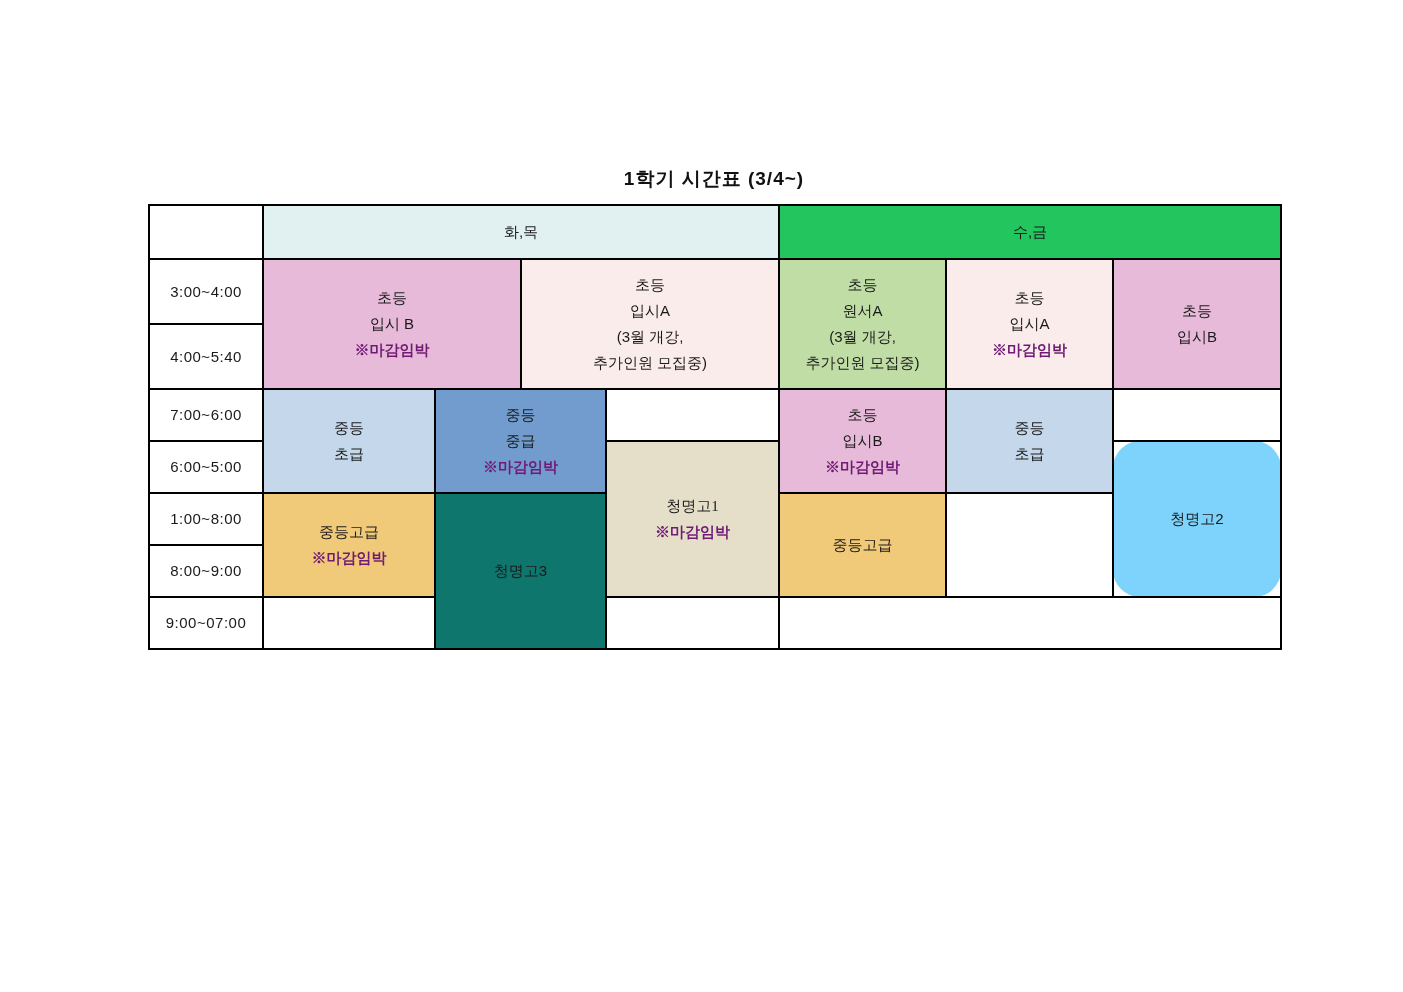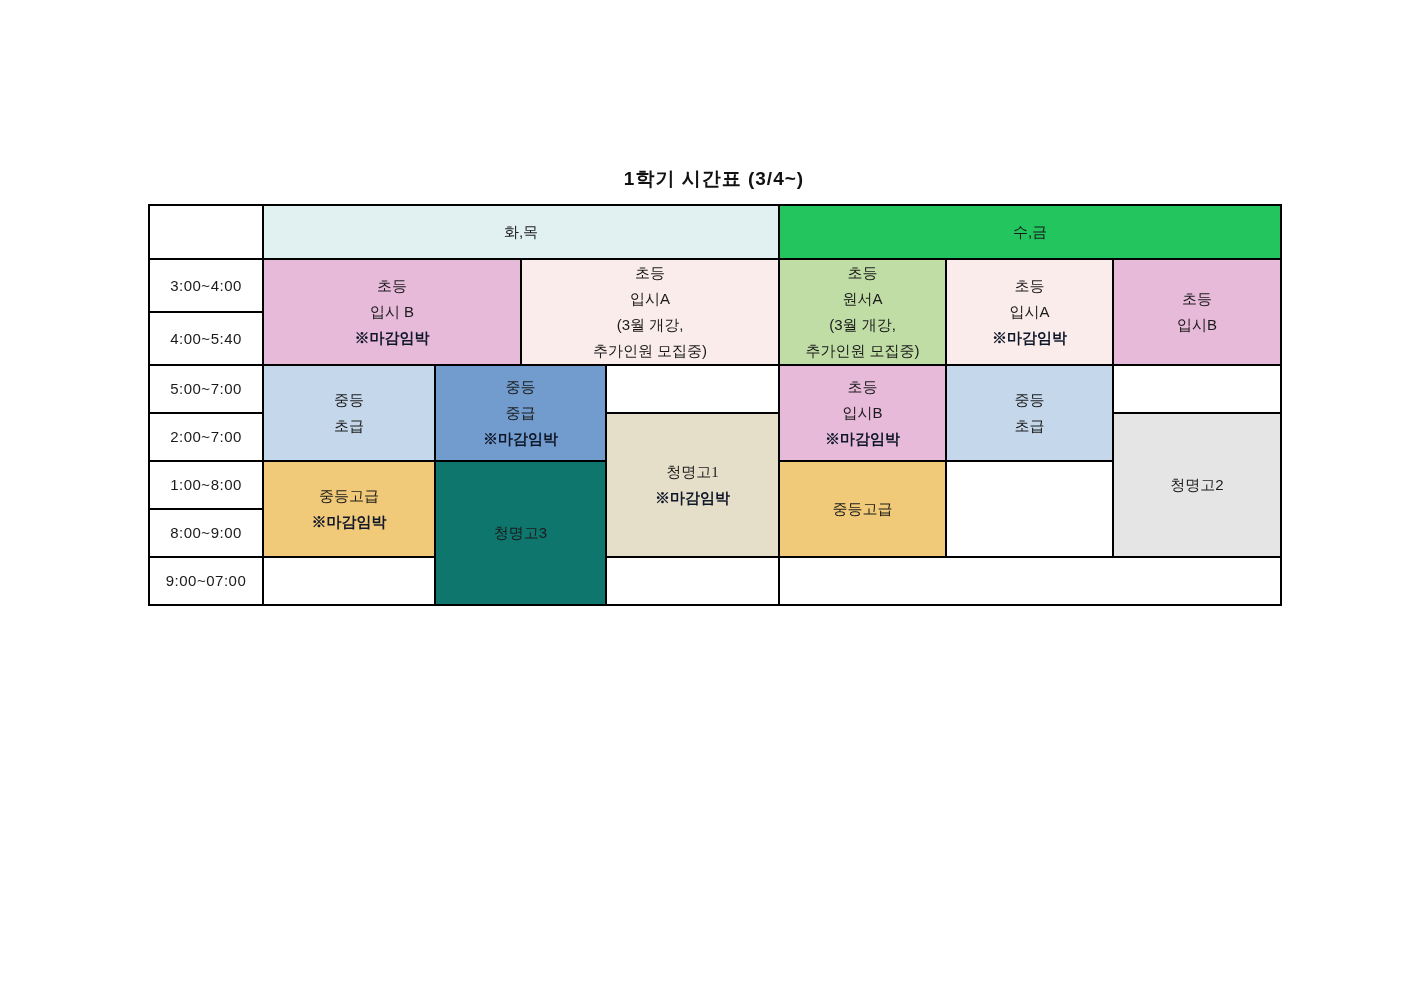--- a/index.html
+++ b/index.html
@@ -25,33 +25,33 @@
     left: 148px; top: 204px;
     border-collapse: collapse;
     table-layout: fixed;
   }
   table.timetable td {
     border: 2px solid #000;
     text-align: center;
     vertical-align: middle;
     font-size: 15px;
     line-height: 26px;
-    padding: 0;
+    padding: 12px;
     overflow: hidden;
   }
   tr.header-row td { height: 54px; font-size: 15px; }
   tr.time-row td { height: 48px; }
   td.time-cell {
     font-size: 16px;
     letter-spacing: 0.5px;
     background: #ffffff;
     white-space: nowrap;
   }
   td.class-cell .urgent {
-    color: #0f172a;
+    color: #701a75;
     font-weight: bold;
     display: block;
   }
   td.class-cell span.line { display: block; }
   td.empty { background: #ffffff; }
 </style>
 </head>
 <body>
 
 <div class="sheet">
@@ -105,21 +105,21 @@
         <span class="line">초등</span>
         <span class="line">입시B</span>
       </td>
     </tr>
 
     <tr class="time-row">
       <td class="time-cell">4:00~5:40</td>
     </tr>
 
     <tr class="time-row">
-      <td class="time-cell">5:00~7:00</td>
+      <td class="time-cell">7:00~6:00</td>
       <td rowspan="2" class="class-cell" style="background: rgb(197, 215, 234);">
         <span class="line">중등</span>
         <span class="line">초급</span>
       </td>
       <td colspan="2" rowspan="2" class="class-cell" style="background: rgb(114, 156, 205);">
         <span class="line">중등</span>
         <span class="line">중급</span>
         <span class="urgent">※마감임박</span>
       </td>
       <td class="empty"></td>
@@ -129,26 +129,26 @@
         <span class="urgent">※마감임박</span>
       </td>
       <td rowspan="2" class="class-cell" style="background: rgb(197, 215, 234);">
         <span class="line">중등</span>
         <span class="line">초급</span>
       </td>
       <td class="empty"></td>
     </tr>
 
     <tr class="time-row">
-      <td class="time-cell">2:00~7:00</td>
+      <td class="time-cell">6:00~5:00</td>
       <td rowspan="3" class="class-cell" style="background: rgb(229, 223, 202); font-family: Liberation Serif, serif;">
         <span class="line">청명고1</span>
         <span class="urgent">※마감임박</span>
       </td>
-      <td rowspan="3" class="class-cell" style="background: #e5e5e5;">
+      <td rowspan="3" class="class-cell" style="background: #7dd3fc; border-radius: 27px;">
         <span class="line">청명고2</span>
       </td>
     </tr>
 
     <tr class="time-row">
       <td class="time-cell">1:00~8:00</td>
       <td rowspan="2" class="class-cell" style="background: rgb(240, 202, 121);">
         <span class="line">중등고급</span>
         <span class="urgent">※마감임박</span>
       </td>

